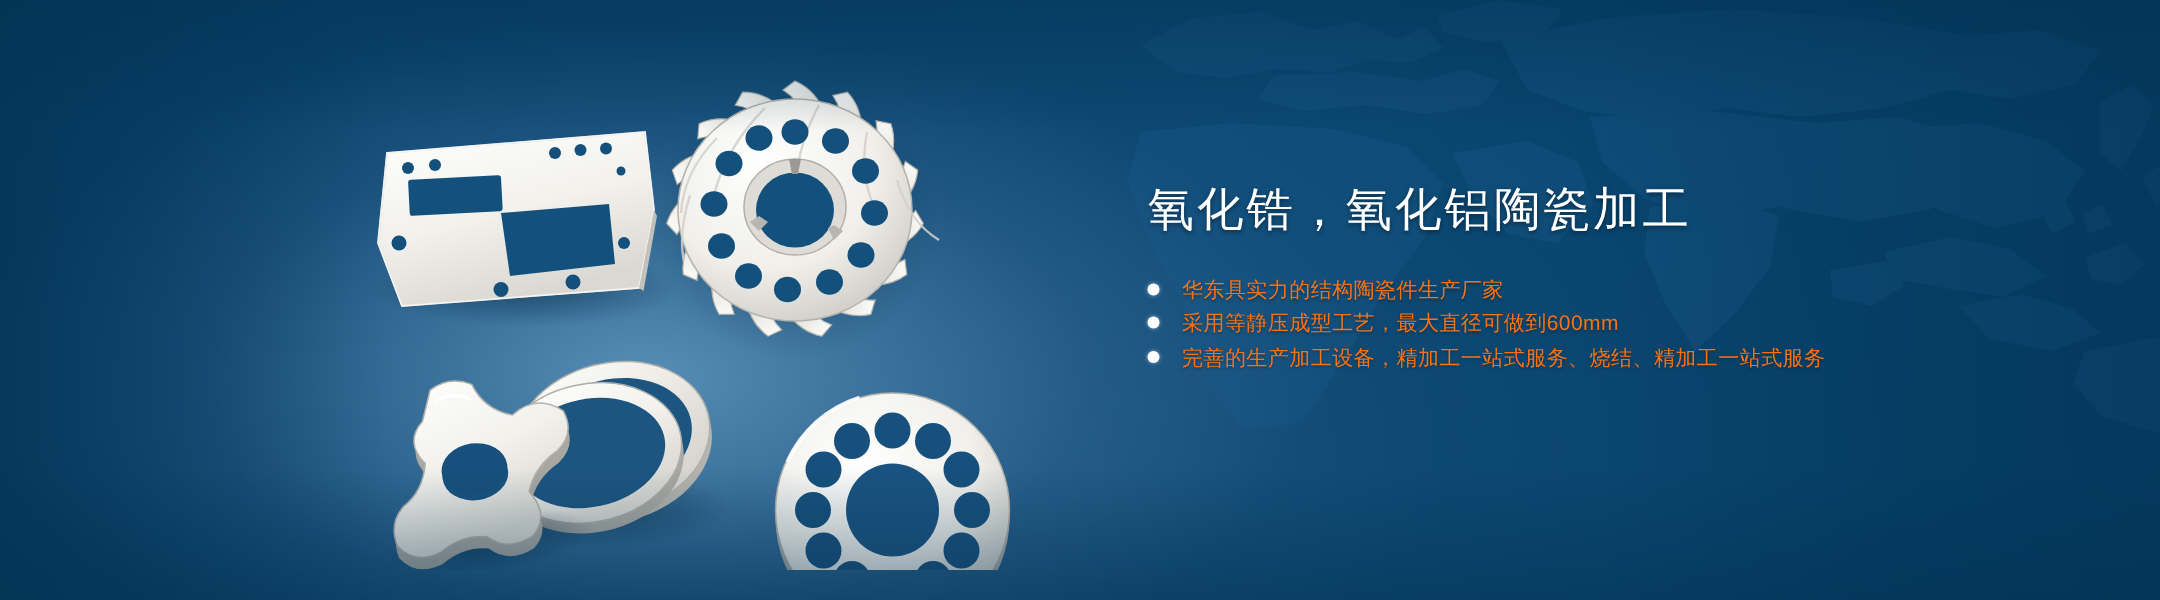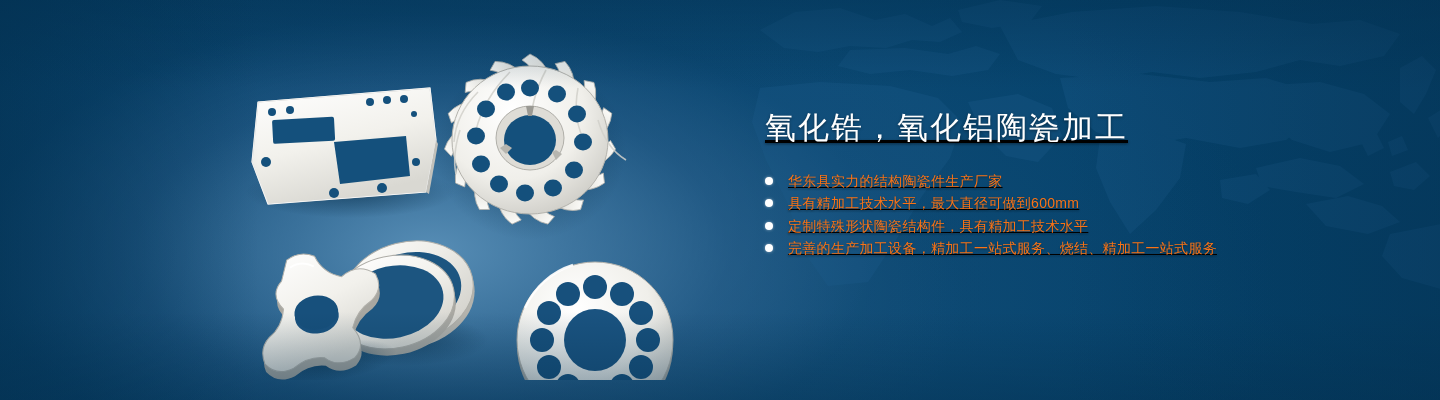--- a/index.html
+++ b/index.html
@@ -71,23 +71,22 @@
     top: 40px;
     width: 470px;
     height: 340px;
   }
   .products svg { display: block; width: 100%; height: 100%; }
 
   
   .copy {
     position: absolute;
     left: 765px;
-    top: 108px;
+    top: 120px;
     width: 600px;
-    text-decoration: underline;
   }
   .headline {
     color: #ffffff;
     font-size: 31px;
     line-height: 40px;
     letter-spacing: 2px;
     font-weight: normal;
     margin: 0 0 22px 0;
     text-shadow: 0 1px 3px rgba(0,0,0,0.45);
     white-space: nowrap;
@@ -361,25 +360,21 @@
   <div class="copy">
     <h1 class="headline">氧化锆，氧化铝陶瓷加工</h1>
 
     <ul class="bullets">
       <li>
         <span class="dot"></span>
         <span>华东具实力的结构陶瓷件生产厂家</span>
       </li>
       <li>
         <span class="dot"></span>
-        <span>具有精加工技术水平，最大直径可做到600mm</span>
-      </li>
-      <li>
-        <span class="dot"></span>
-        <span>定制特殊形状陶瓷结构件，具有精加工技术水平</span>
+        <span>采用等静压成型工艺，最大直径可做到600mm</span>
       </li>
       <li>
         <span class="dot"></span>
         <span>完善的生产加工设备，精加工一站式服务、烧结、精加工一站式服务</span>
       </li>
     </ul>
   </div>
 
 </div>
 

